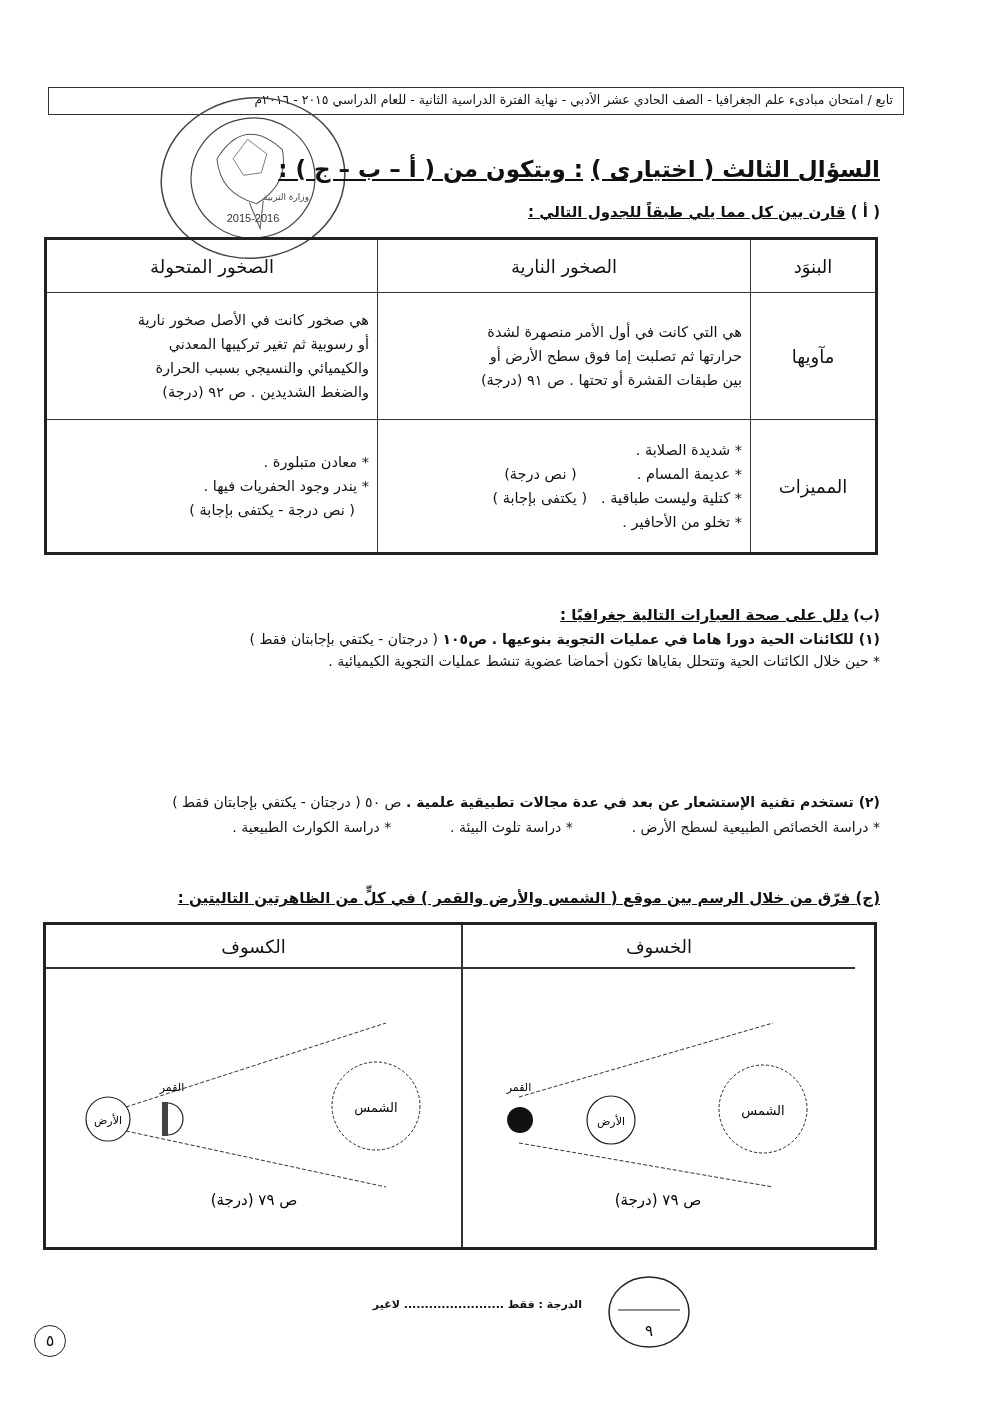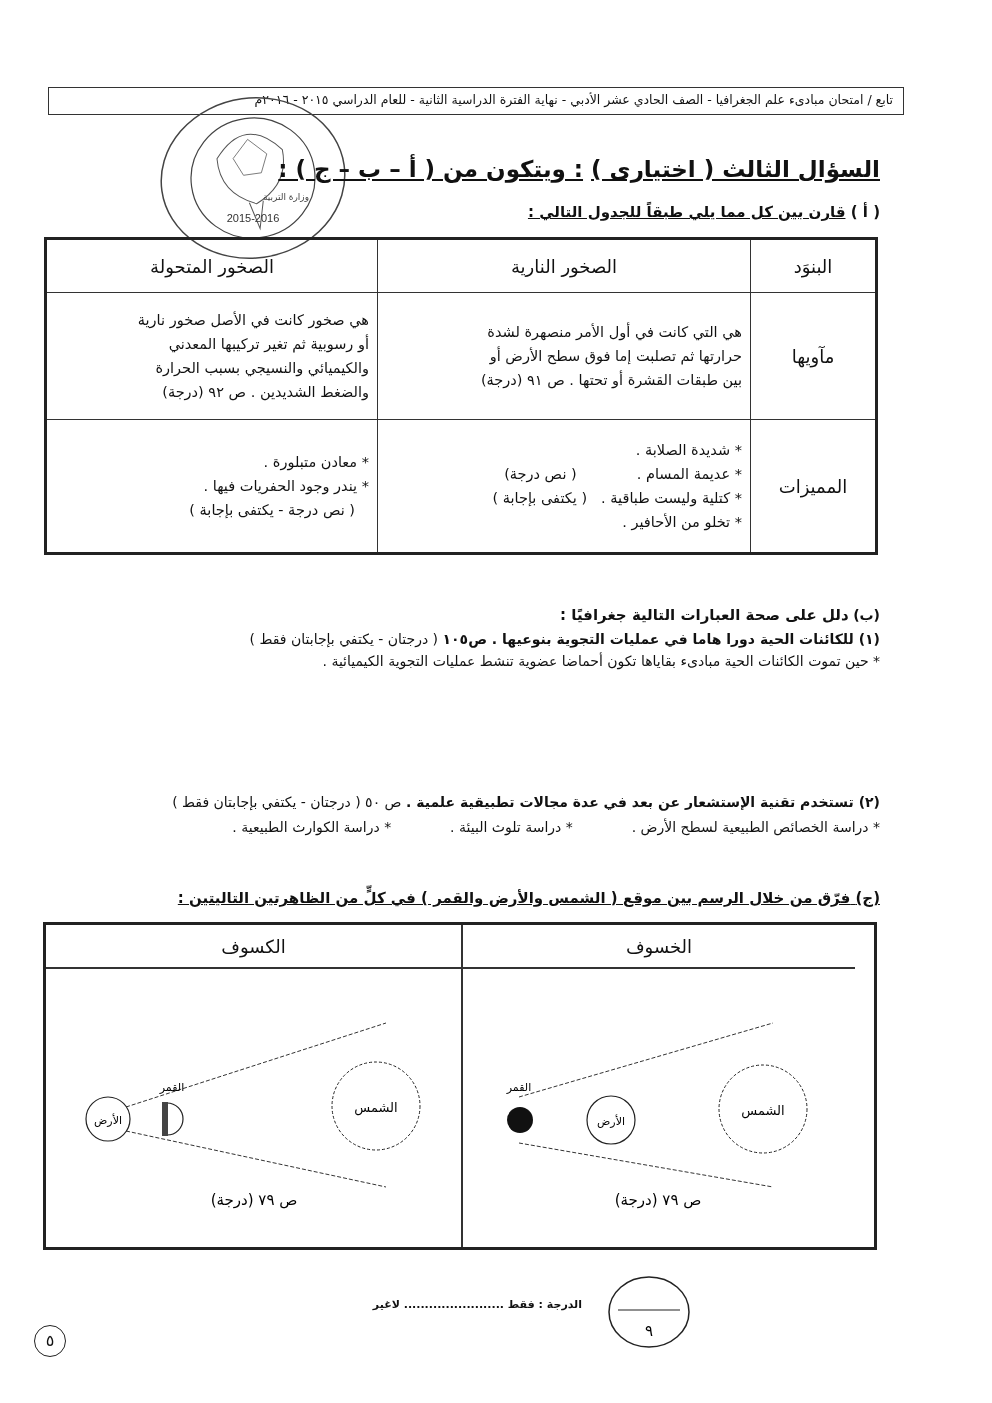--- a/index.html
+++ b/index.html
@@ -19,21 +19,21 @@
   table.cmp td, table.cmp th { border: 1.5px solid #333; font-weight: normal; }
   table.cmp th { height: 50px; font-size: 18px; text-align: center; }
   .rowhead { width: 122px; text-align: center; font-size: 18px; font-weight: bold; }
   .c-ign { width: 356px; font-size: 14.5px; line-height: 24px; padding: 4px 8px; vertical-align: middle; }
   .c-met { font-size: 14.5px; line-height: 24px; padding: 4px 8px; vertical-align: middle; }
   .def-row td { height: 118px; }
   .feat-row td { height: 124px; }
   .line { display: block; white-space: nowrap; }
   .sp { display: inline-block; width: 60px; }
   .sec-b { position: absolute; right: 112px; top: 604px; width: 840px; direction: rtl; font-size: 14px; }
-  .sec-b .hd { font-weight: bold; font-size: 15px; }
+  .sec-b .hd { font-weight: bold; font-size: 15px; text-decoration: underline; }
   .sec-b .p { display: block; line-height: 22px; white-space: nowrap; }
   .sec-b .bold { font-weight: bold; }
   .sec-b2 { position: absolute; right: 112px; top: 790px; width: 840px; direction: rtl; font-size: 14px; }
   .sec-b2 .p { display: block; line-height: 25px; white-space: nowrap; }
   .sec-c { position: absolute; right: 112px; top: 889px; direction: rtl; font-size: 15px; font-weight: bold;
            white-space: nowrap; text-decoration: underline; }
   .ecl { position: absolute; left: 43px; top: 922px; width: 834px; height: 328px;
          border: 3px solid #222; box-sizing: border-box; }
   .ecl .hdr { position: absolute; top: 0; height: 44px; border-bottom: 2px solid #333;
               font-size: 18px; text-align: center; line-height: 44px; box-sizing: border-box; }
@@ -112,21 +112,21 @@
 
 <div class="sec-b">
   <span class="p">
     <span style="font-weight:bold">(ب)</span>
     <span class="hd">دلل على صحة العبارات التالية جغرافيًا :</span>
   </span>
   <span class="p" style="margin-top:2px">
     <span class="bold">(١) للكائنات الحية دورا هاما في عمليات التجوية بنوعيها . ص١٠٥</span>
     <span>( درجتان - يكتفي بإجابتان فقط )</span>
   </span>
-  <span class="p">* حين تموت الكائنات الحية مبادىء بقاياها تكون أحماضا عضوية تنشط عمليات التجوية الكيميائية .</span>
+  <span class="p">* حين خلال الكائنات الحية وتتحلل بقاياها تكون أحماضا عضوية تنشط عمليات التجوية الكيميائية .</span>
 </div>
 
 <div class="sec-b2">
   <span class="p">
     <span style="font-weight:bold">(٢) تستخدم تقنية الإستشعار عن بعد في عدة مجالات تطبيقية علمية .</span>
     <span>ص ٥٠ ( درجتان - يكتفي بإجابتان فقط )</span>
   </span>
   <span class="p">
     <span>* دراسة الخصائص الطبيعية لسطح الأرض .</span>
     <span style="display:inline-block;width:50px"></span>

